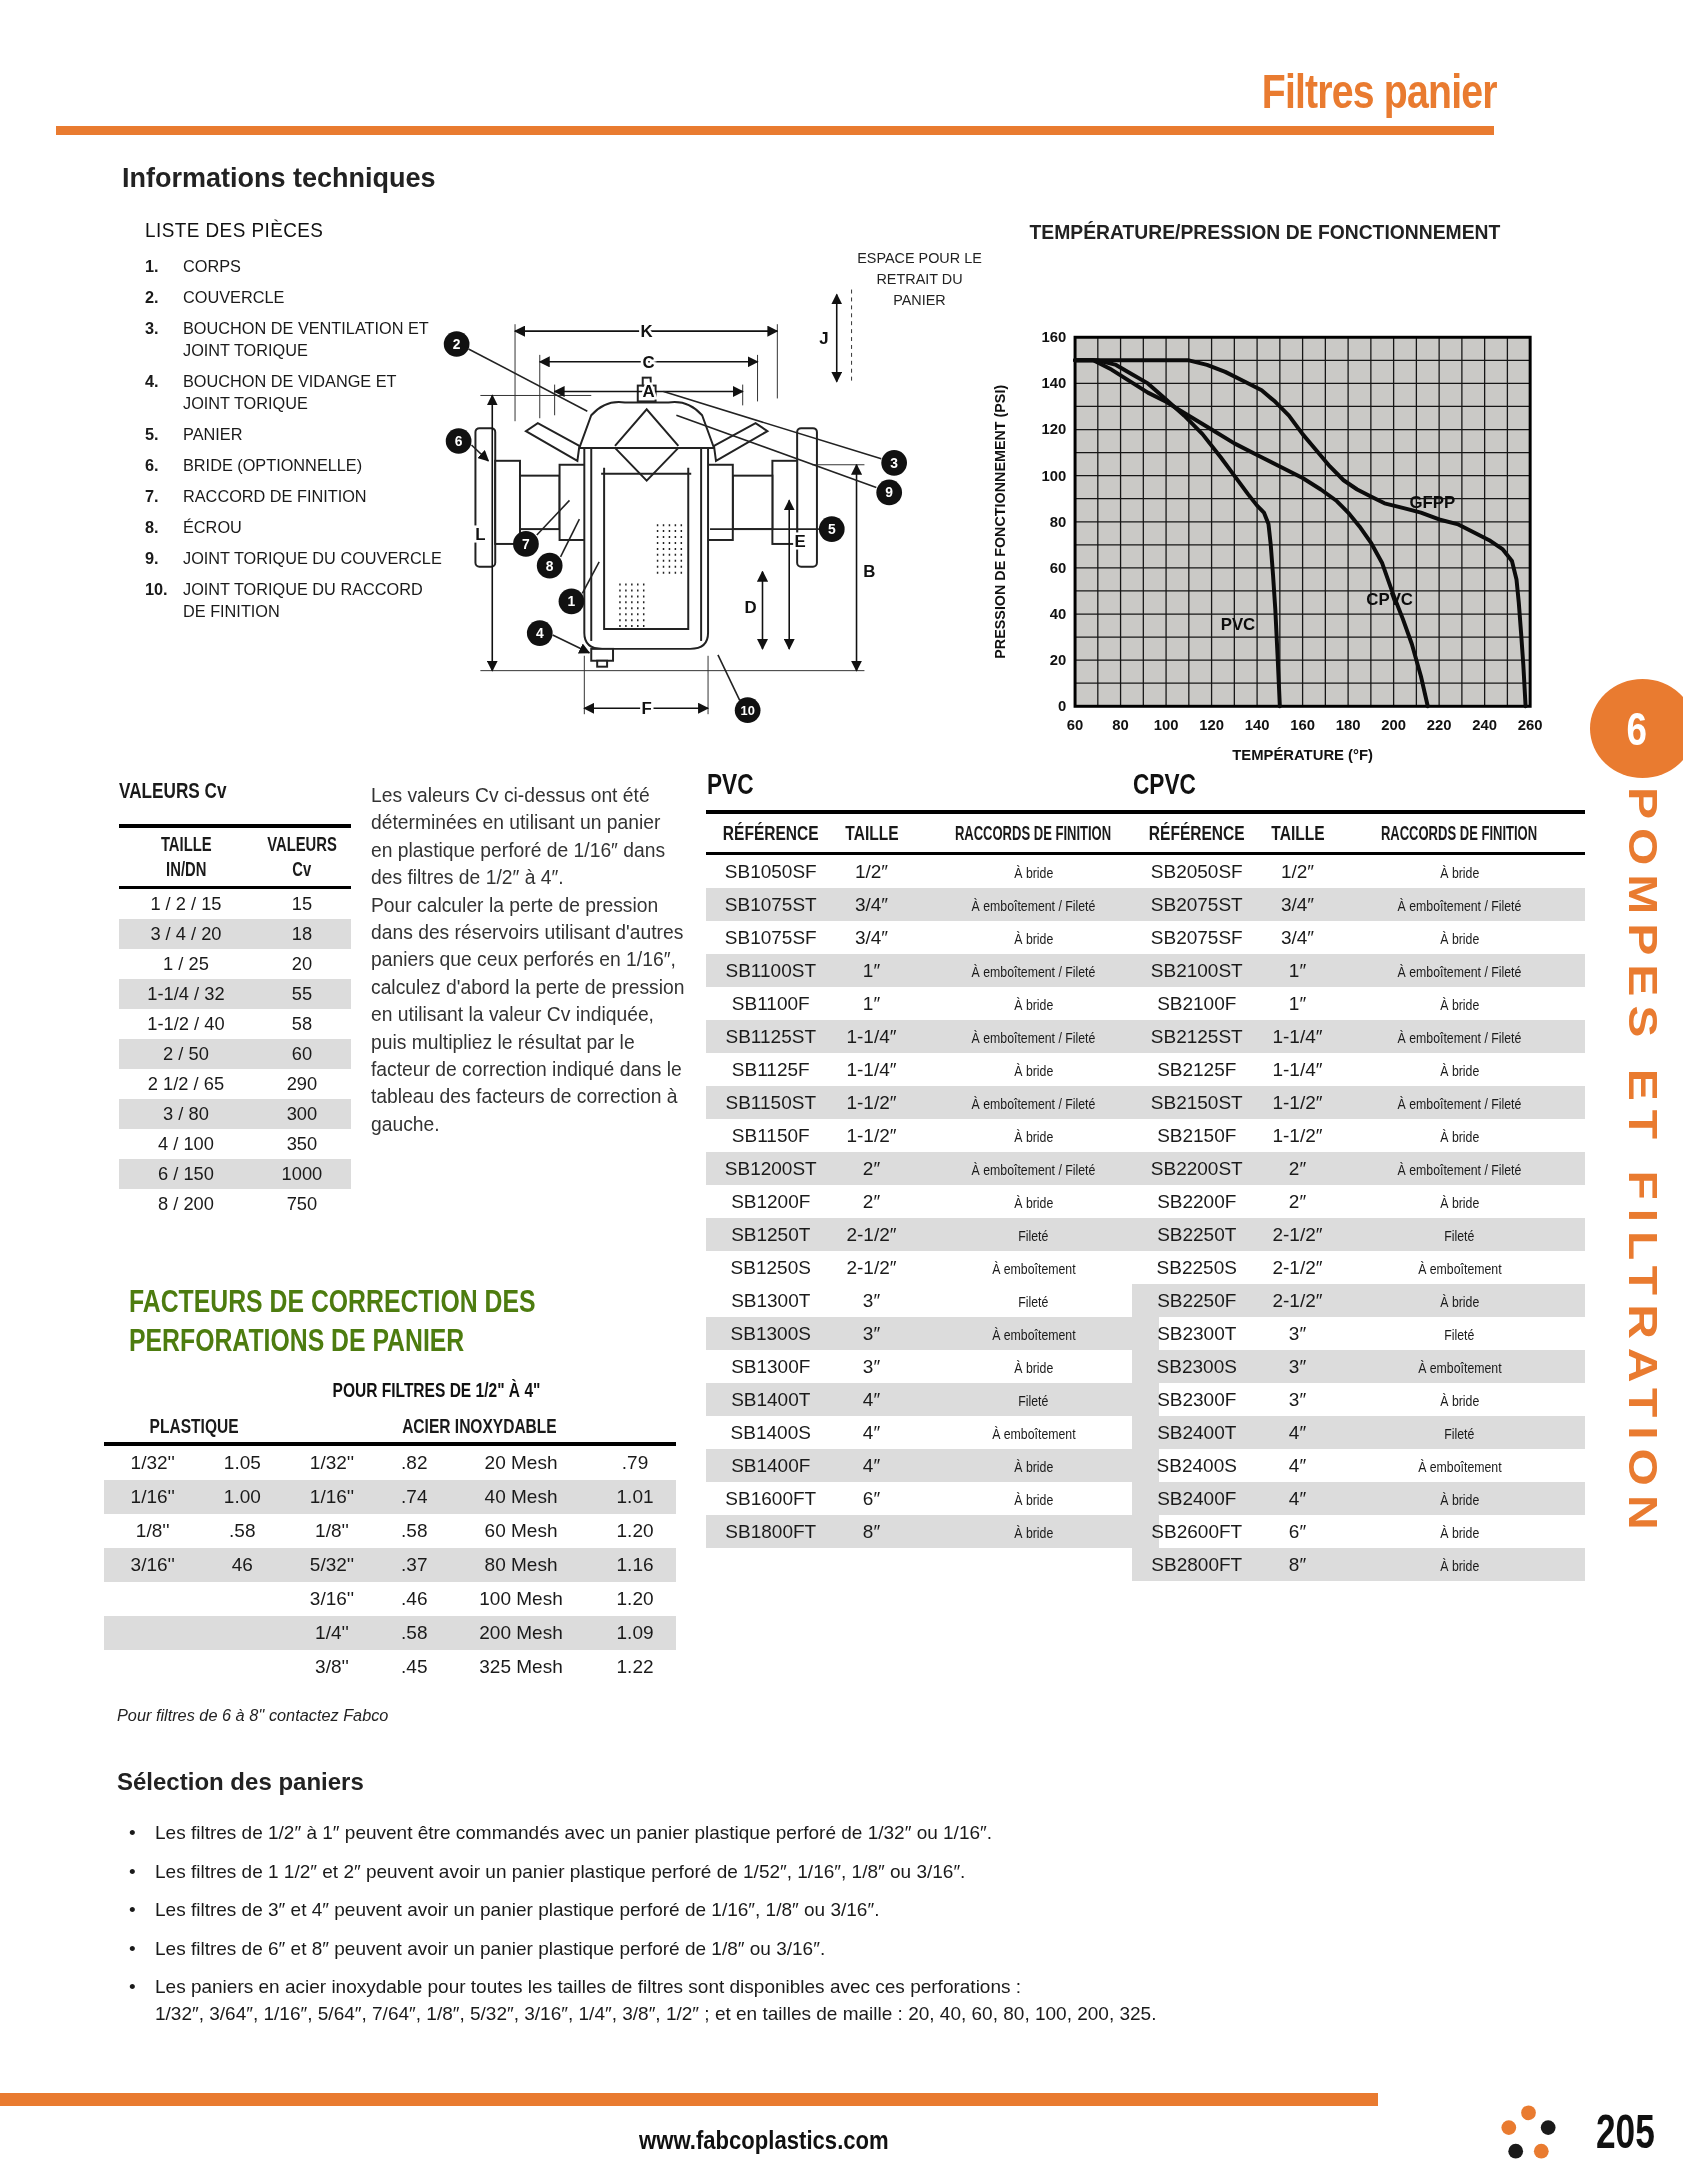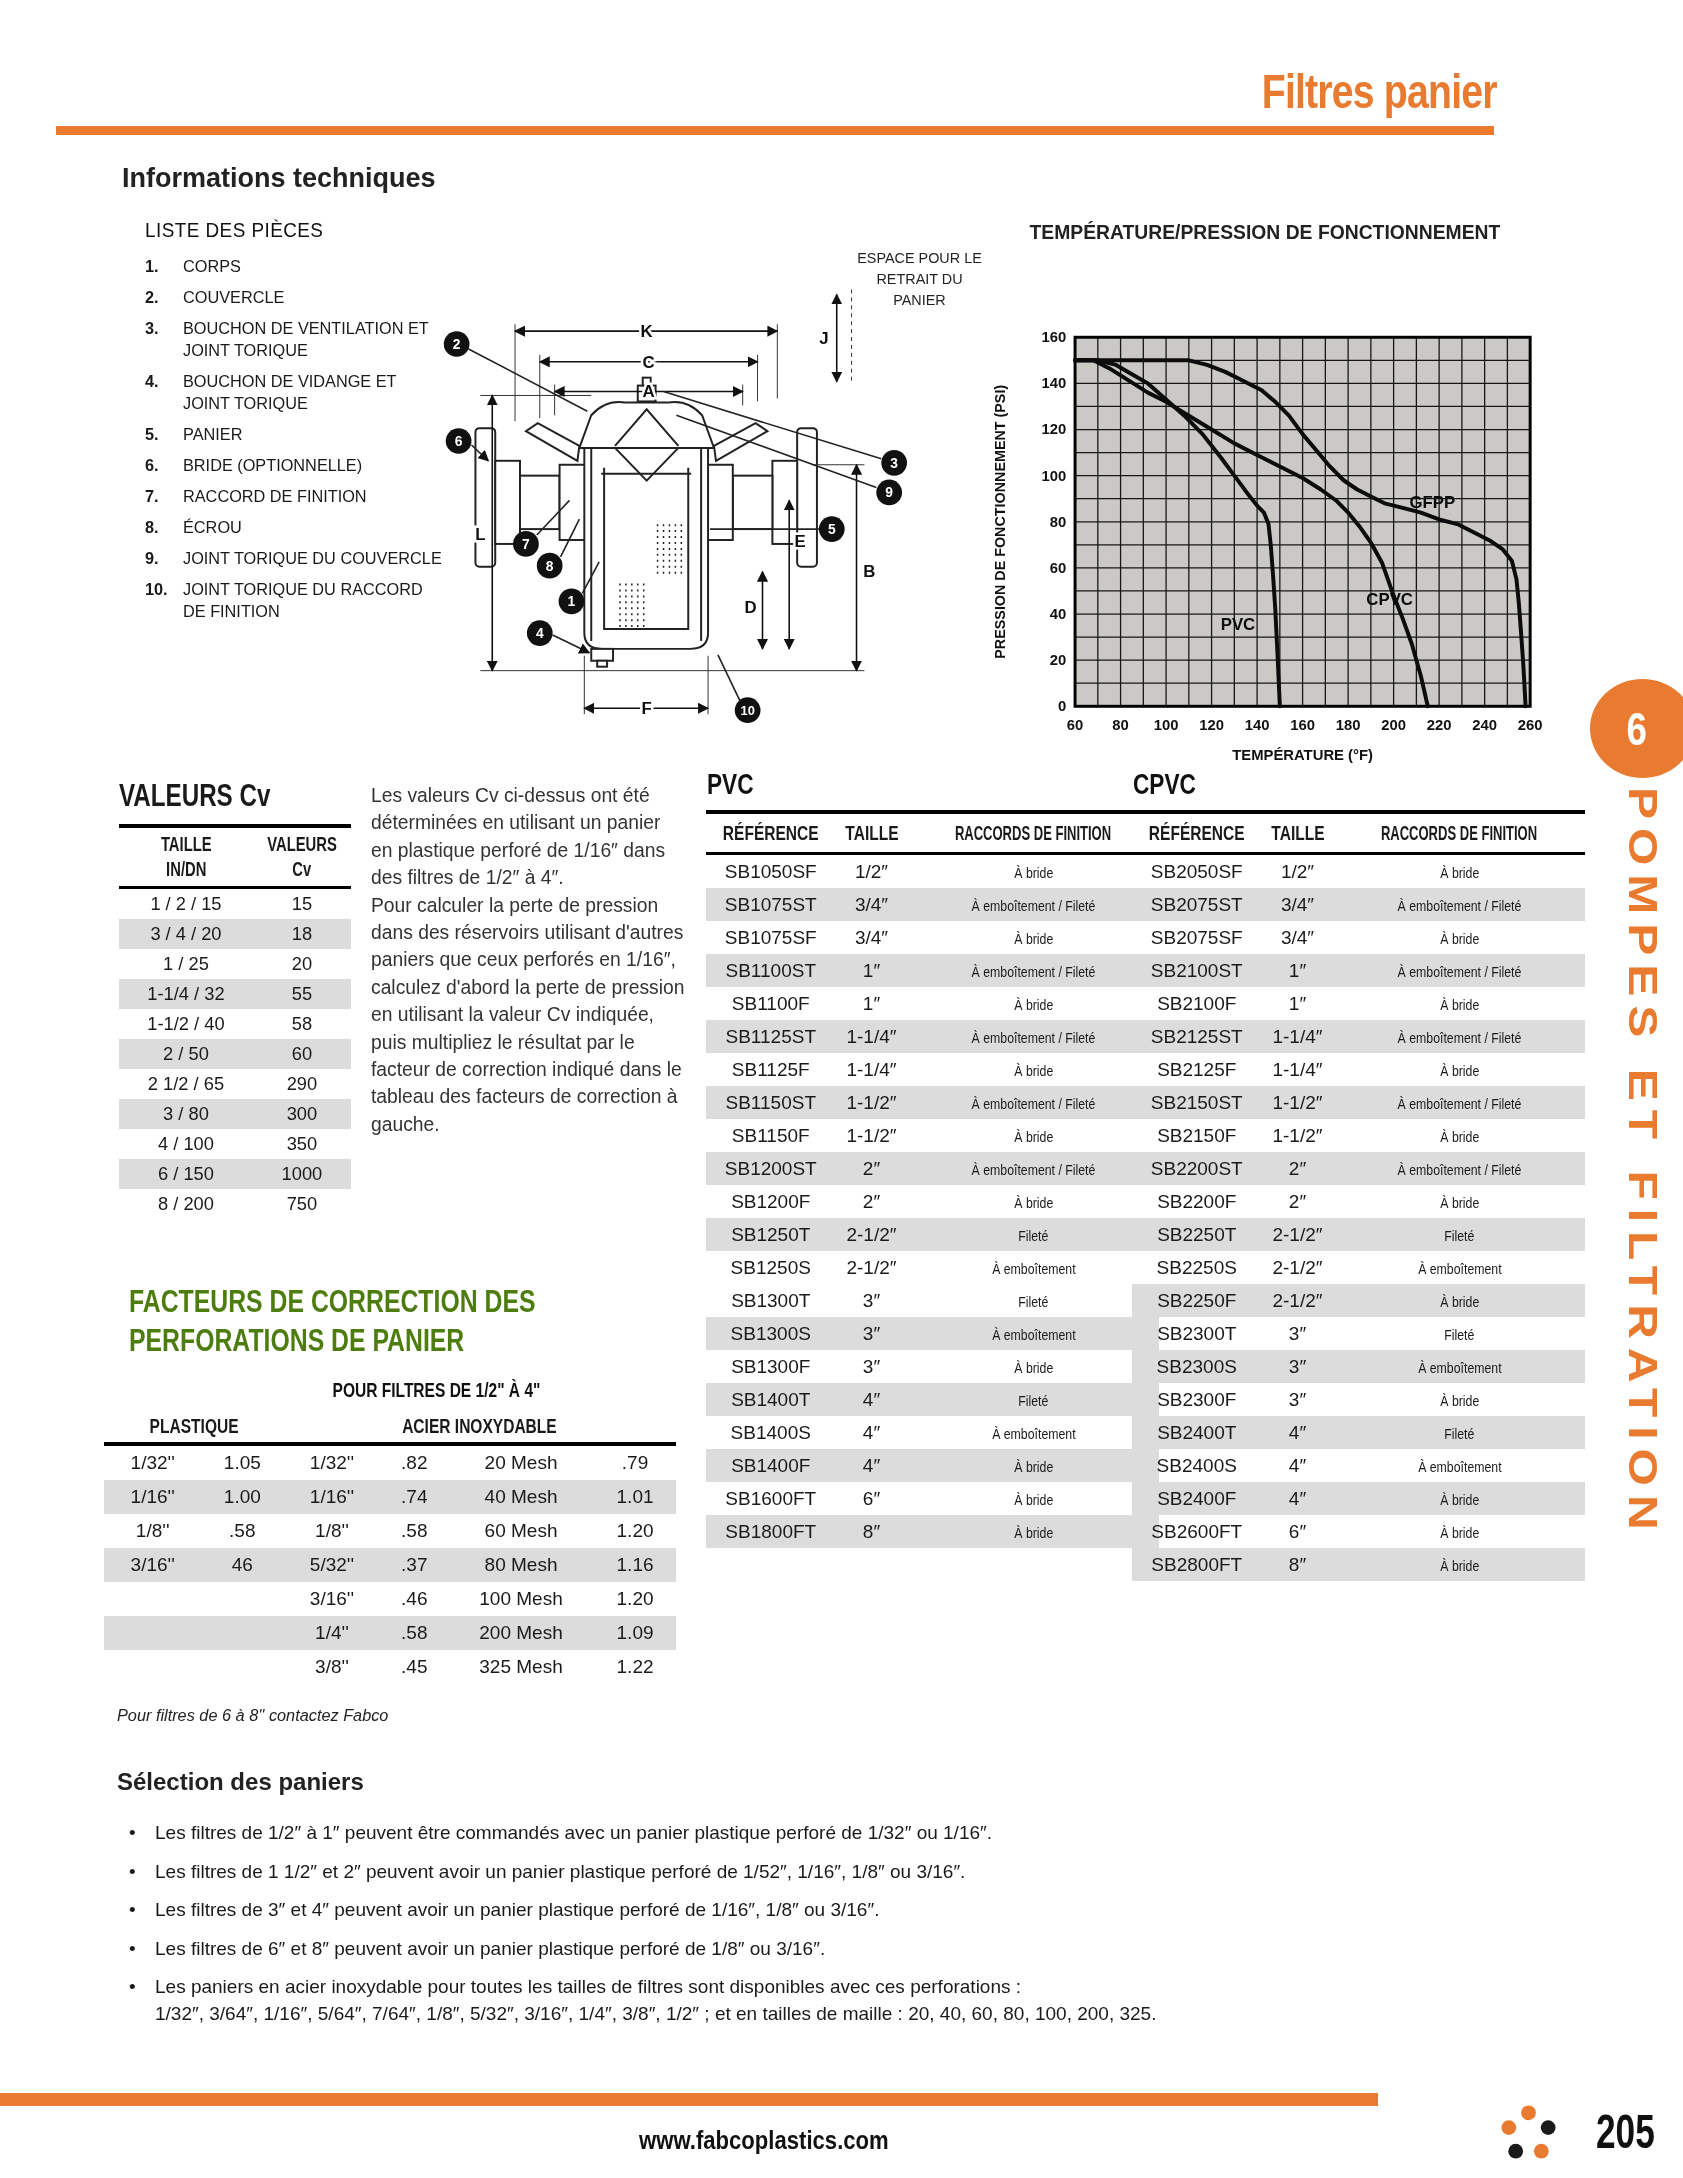--- a/index.html
+++ b/index.html
@@ -24,21 +24,21 @@
 
   
   .diagram-svg{left:421px;top:235px;width:584px;height:510px;}
   .espace-note{left:849px;top:248px;width:141px;font-size:14.4px;line-height:1.45;text-align:center;color:#222;font-weight:500;}
 
   
   .chart-title{left:985px;top:220px;width:559px;text-align:center;font-size:21px;font-weight:700;color:#222;}
   .chart-svg{left:988px;top:327px;width:556px;height:441px;}
 
   
-  .cv-title{top:778px;left:119px;font-size:31px;font-weight:800;color:#1a1a1a;}
+  .cv-title{top:778px;left:119px;font-size:22px;font-weight:800;color:#1a1a1a;}
   .cv-table{top:824px;left:119px;width:232px;border-collapse:collapse;font-size:18.3px;}
   .cv-table th{border-top:4px solid #000;border-bottom:3px solid #000;padding:4px 2px;font-size:20px;font-weight:700;text-align:center;line-height:1.25;}
   .cv-table td{padding:4px 4px;text-align:center;line-height:1.2;}
   .shade{background:#DCDCDC;}
 
   
   .intro{top:782px;left:371px;width:315px;font-size:19.3px;line-height:1.42;color:#333;}
   .intro p{margin:0;}
 
   

